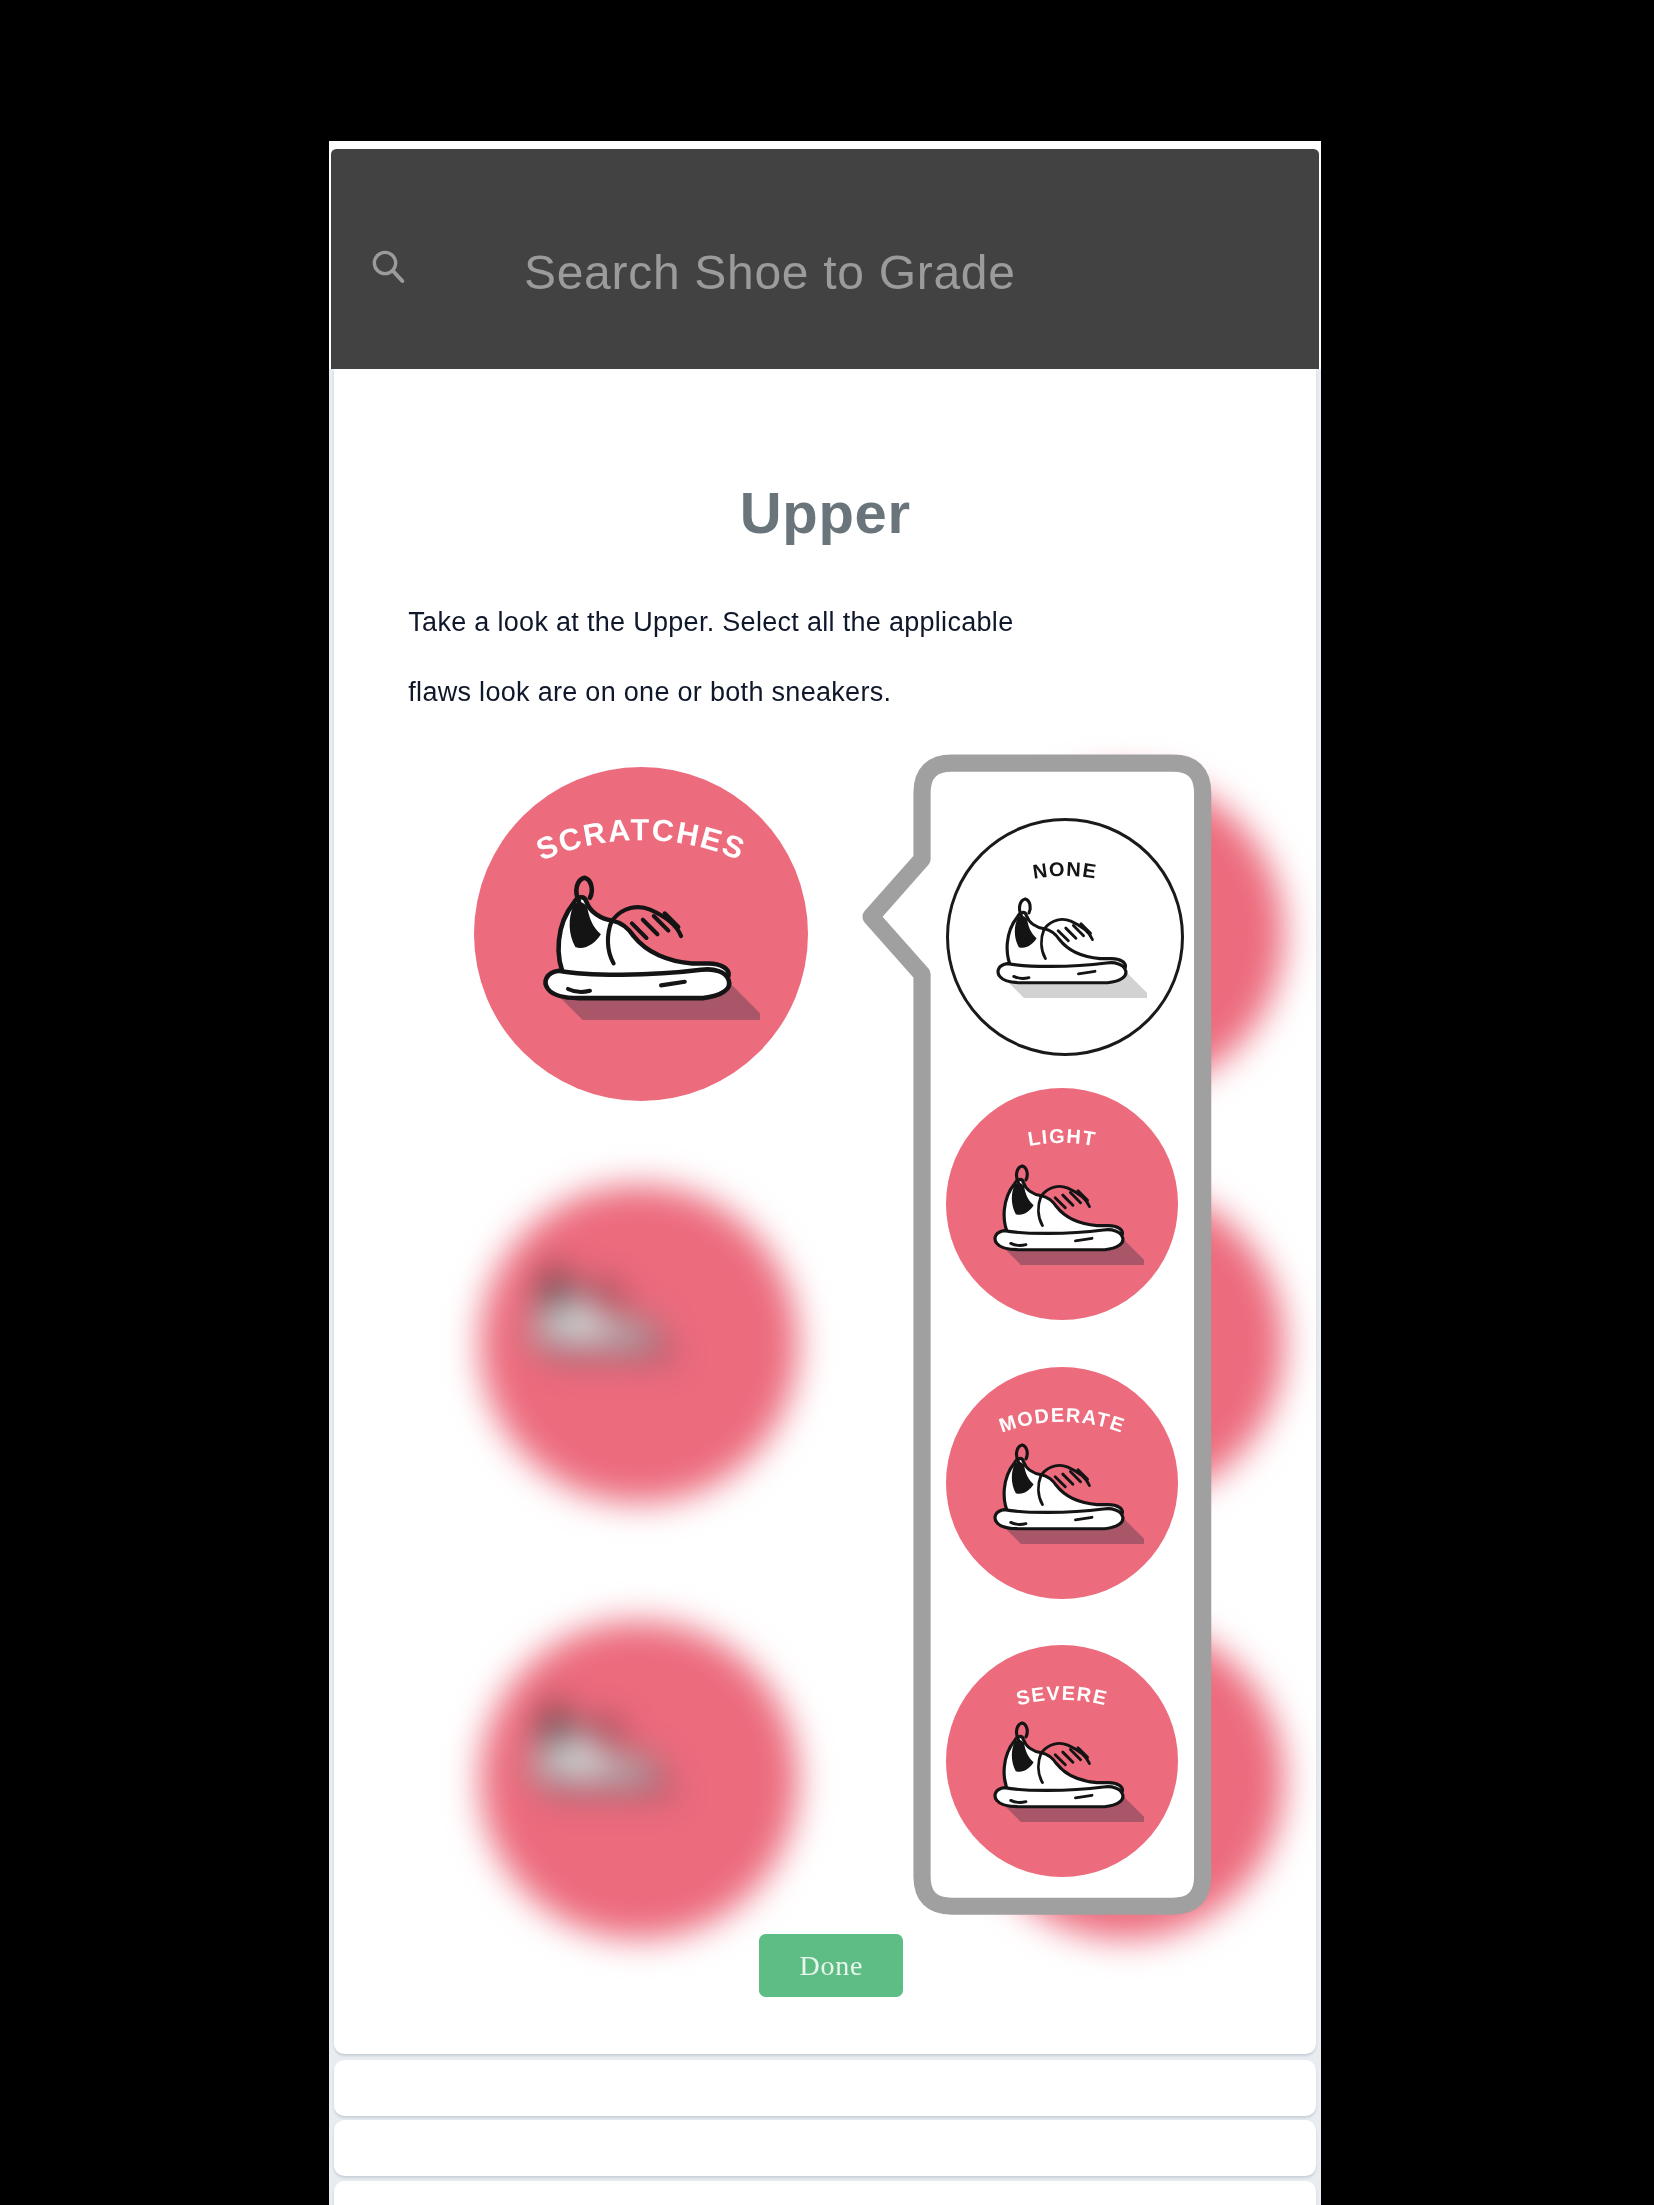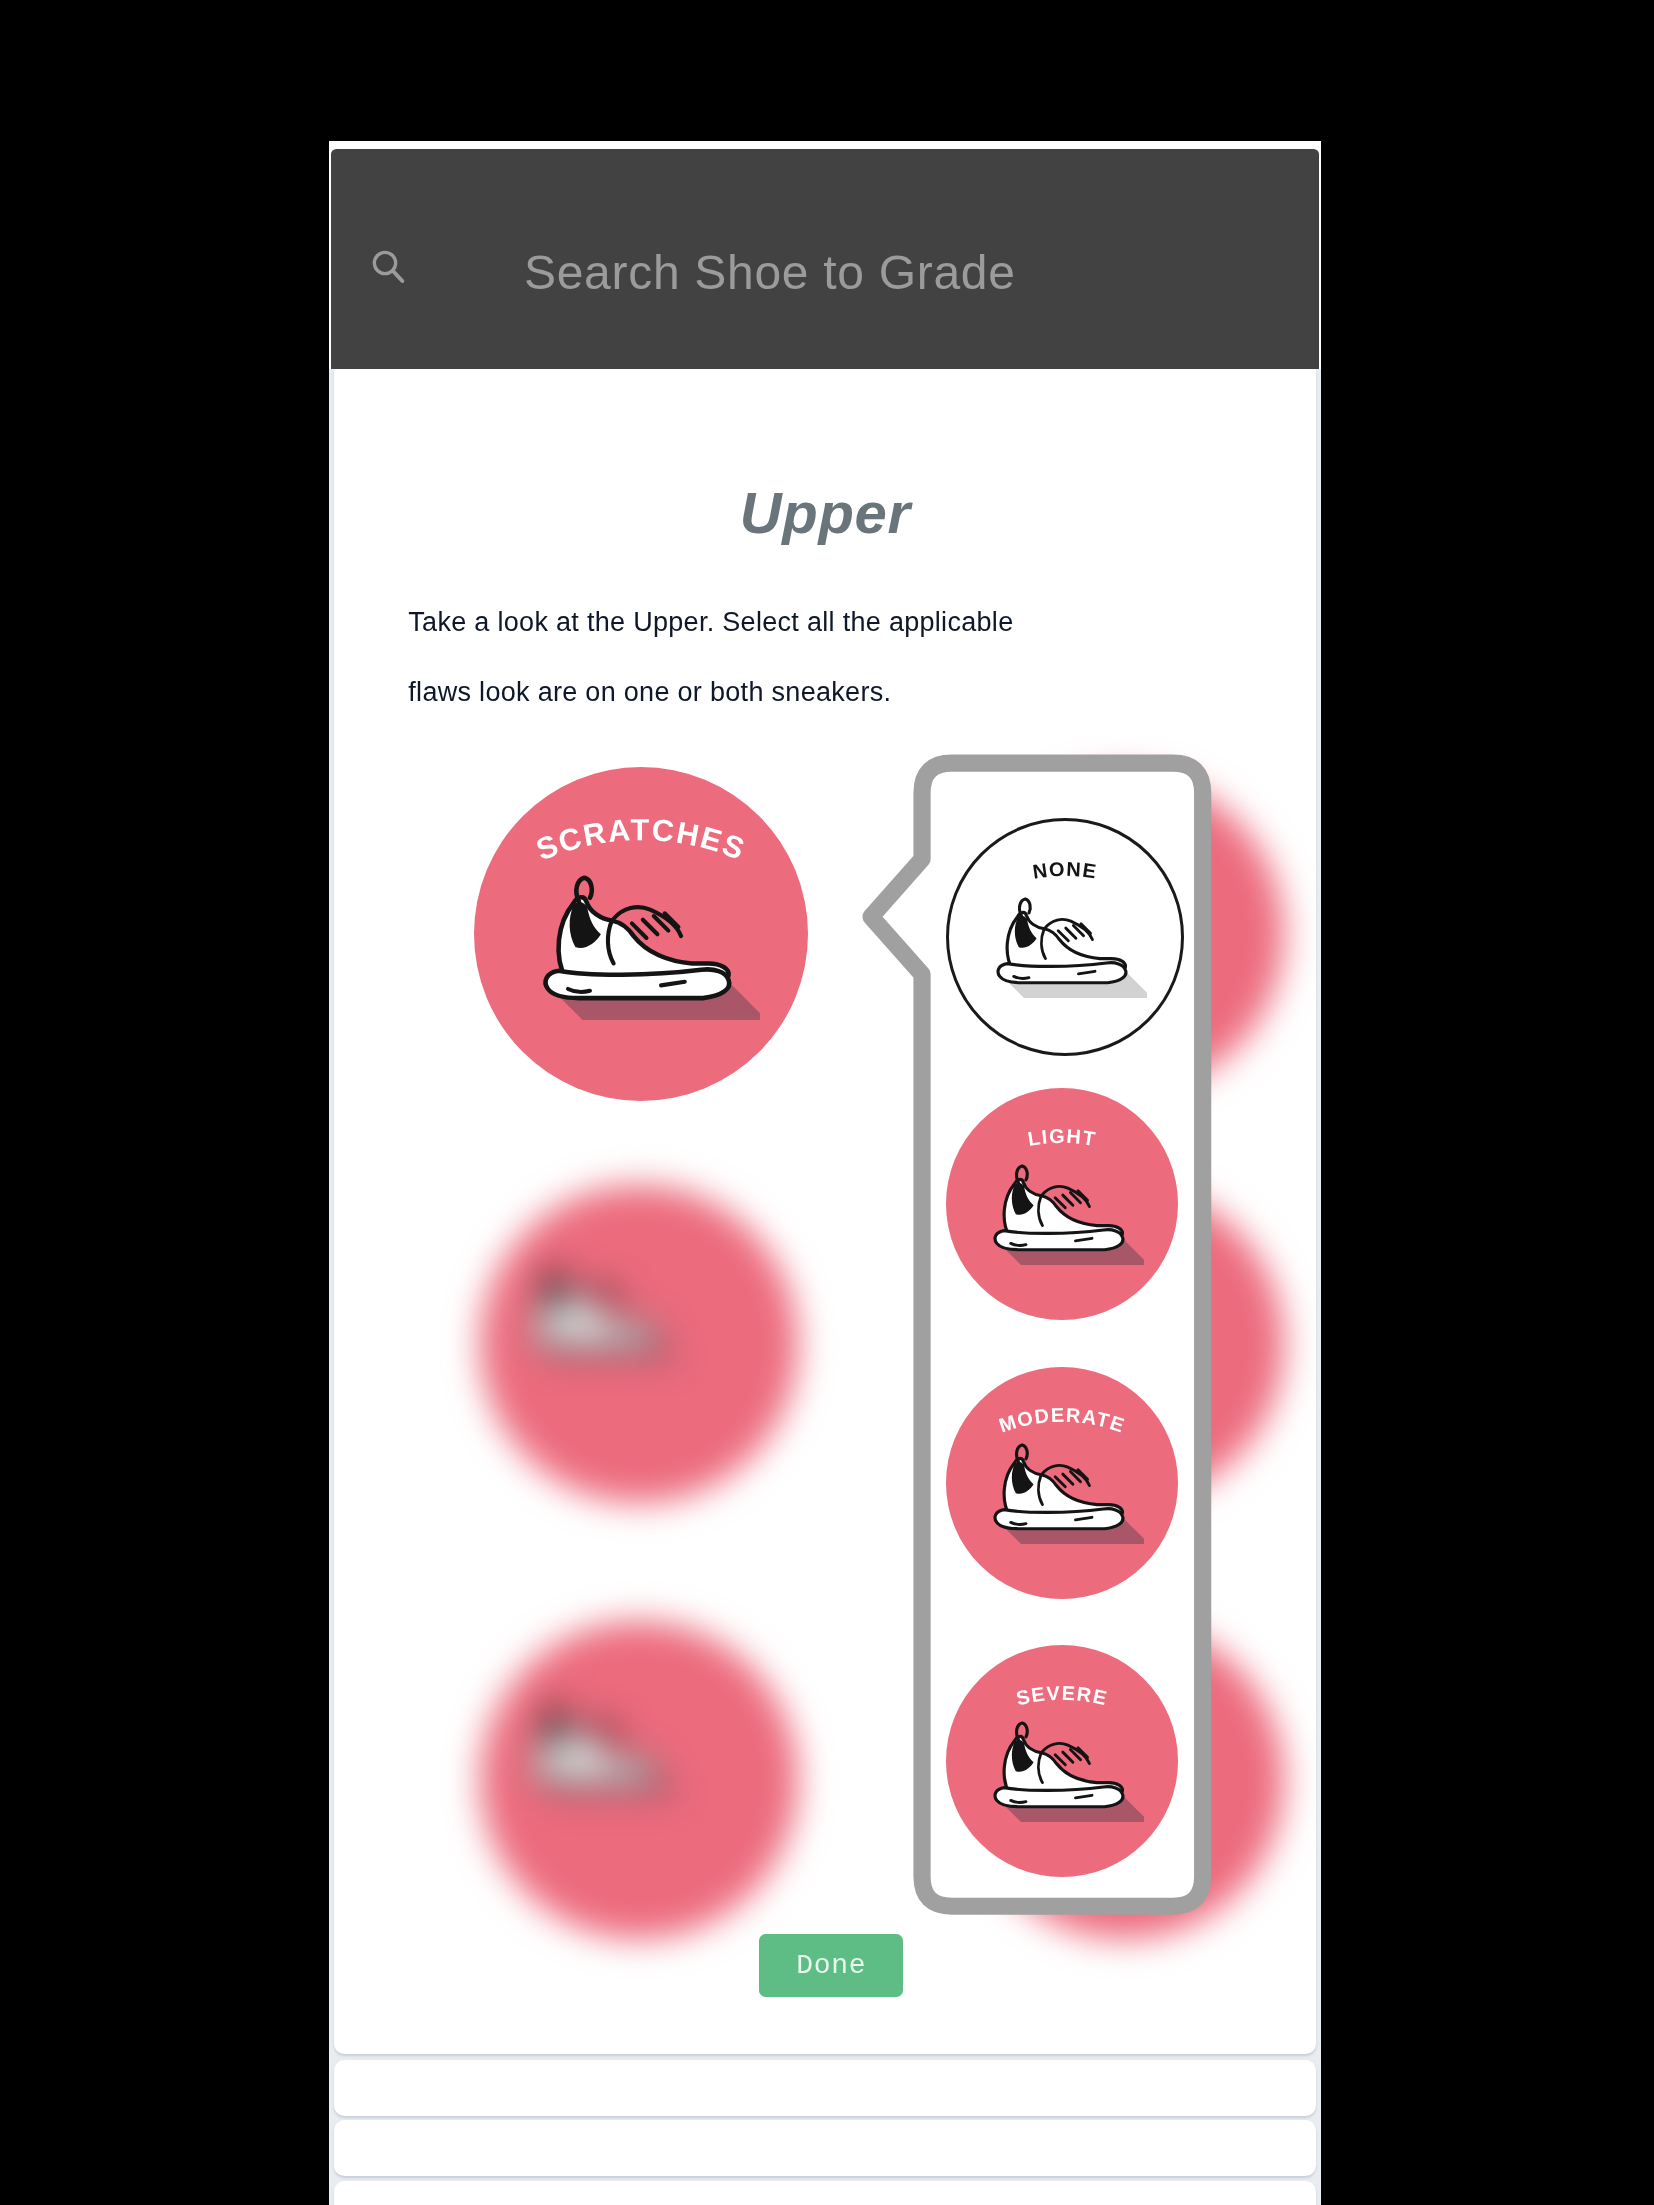--- a/index.html
+++ b/index.html
@@ -19,21 +19,21 @@
   
   .content{position:absolute;left:0;top:228px;width:992px;height:1837px;background:#e9edf2;}
   .card{position:absolute;left:5.3px;width:982px;background:#ffffff;
         box-shadow:0 2px 2.6px rgba(150,160,175,.40);}
   .card-main{top:0;height:1685px;border-radius:0 0 10.6px 10.6px;overflow:hidden;}
   .card-2{top:1691px;height:56px;border-radius:10.6px;}
   .card-3{top:1751px;height:56px;border-radius:10.6px;}
   .card-4{top:1812px;height:40px;border-radius:10.6px 10.6px 0 0;}
 
   .page-title{position:absolute;left:0;top:110px;width:982px;text-align:center;
-        font-size:58px;font-weight:700;color:#6a757b;letter-spacing:0.7px;font-style:italic;}
+        font-size:58px;font-weight:700;color:#6a757b;letter-spacing:0.7px;}
   .page-desc{position:absolute;left:74px;top:218px;width:834px;text-align:left;
         font-size:27px;color:#0f172a;line-height:70px;letter-spacing:0.3px;}
 
   
   .badge{position:absolute;border-radius:50%;overflow:hidden;}
   .badge-pink{background:#ec6b7d;--shc:#a95768;}
   .badge-none{background:#ffffff;border:3.3px solid #1a1a1a;--shc:#d2d2d2;}
   .badge svg{display:block;}
   .sneaker-svg{position:absolute;}
   .arc-svg{position:absolute;left:0;top:0;width:100%;height:100%;}
@@ -59,21 +59,21 @@
   .popup-svg{position:absolute;left:521px;top:371px;width:371px;height:1198px;z-index:5;}
   .option{z-index:6;width:232px;height:232px;left:612px;}
   .opt-1{top:449px;}
   .opt-2{top:719px;}
   .opt-3{top:998px;}
   .opt-4{top:1276px;}
 
   
   .done-btn{position:absolute;left:425px;top:1565px;width:144px;height:63px;background:#5ebd85;
         border:none;border-radius:6.6px;color:#e8f6ee;font-size:28px;letter-spacing:0.7px;
-        font-family:Liberation Mono, monospace;cursor:pointer;z-index:7;}
+        font-family:Liberation Serif, serif;cursor:pointer;z-index:7;}
 </style>
 </head>
 <body>
 
 <div class="stage">
   <div class="app">
 
     <svg width="0" height="0" style="position:absolute" aria-hidden="true">
       <symbol id="sneaker" viewBox="0 0 260 170" overflow="visible">
         <polygon class="lshadow" points="36,140 222,124 470,372 284,388"></polygon>

